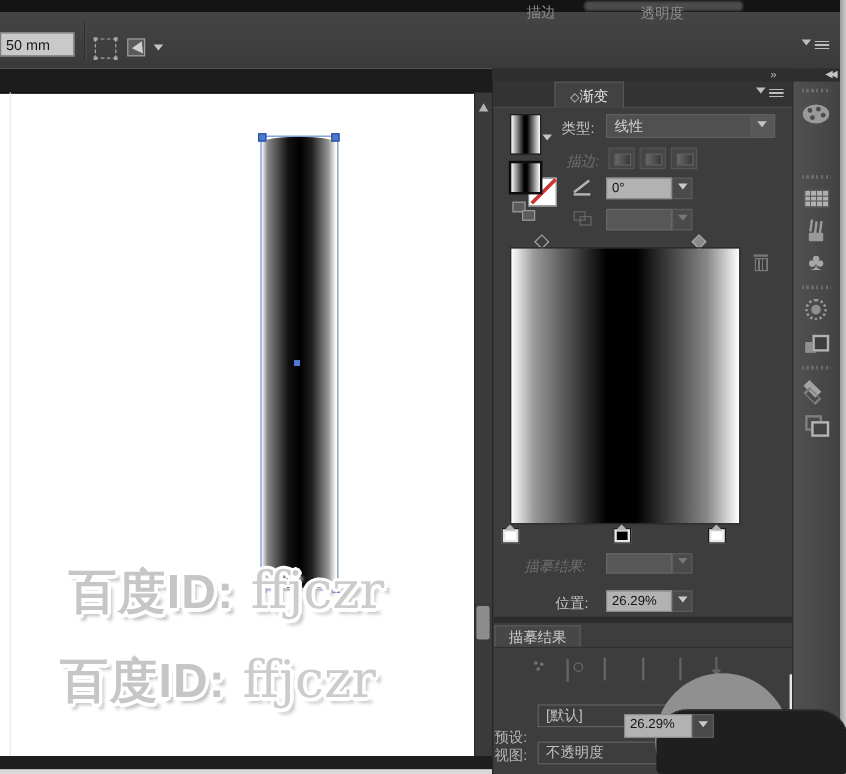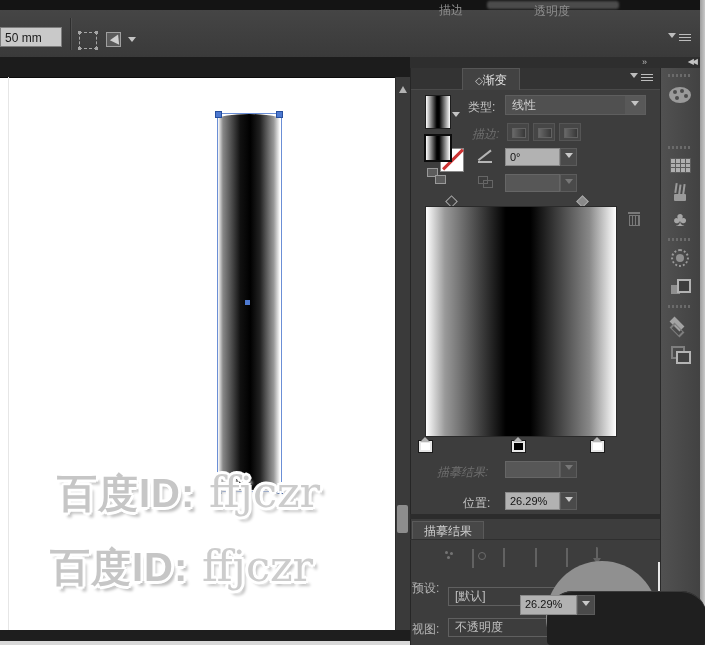--- a/index.html
+++ b/index.html
@@ -288,21 +288,21 @@
   <div class="abs" id="it-tab">描摹结果</div>
   <div class="abs" id="it-tabline"></div>
 
   <div class="abs it-icon" style="left:442px;top:548px;"><span class="it-auto"></span></div>
   <div class="abs it-icon" style="left:472px;top:550px;"><span class="it-cam"></span></div>
   <div class="abs it-icon" style="left:503px;top:549px;"><span class="it-grid"></span></div>
   <div class="abs it-icon" style="left:535px;top:549px;"><span class="it-gray"></span></div>
   <div class="abs it-icon" style="left:566px;top:549px;"><span class="it-bw"></span></div>
   <div class="abs it-icon" style="left:596px;top:549px;"><span class="it-outline"></span></div>
 
-  <div class="abs lbl" style="left:412px;top:580px;color:#b3b3b3;">预设:</div>
+  <div class="abs lbl" style="left:412px;top:606px;color:#b3b3b3;">预设:</div>
   <div class="abs outline-field" style="left:448px;top:587px;width:128px;height:19px;">[默认]</div>
   <div class="abs lbl" style="left:412px;top:621px;color:#b3b3b3;">视图:</div>
   <div class="abs outline-field" style="left:448px;top:618px;width:128px;height:19px;">不透明度</div>
 
   <div class="abs" id="overlay-circle"></div>
   <div class="abs" id="overlay-line"></div>
   <div class="abs" id="overlay-blob"></div>
   <div class="abs field" id="pos-popup-field">26.29%</div>
   <div class="abs ddbtn" id="pos-popup-dd">
       <span class="dd-arrow"></span>

